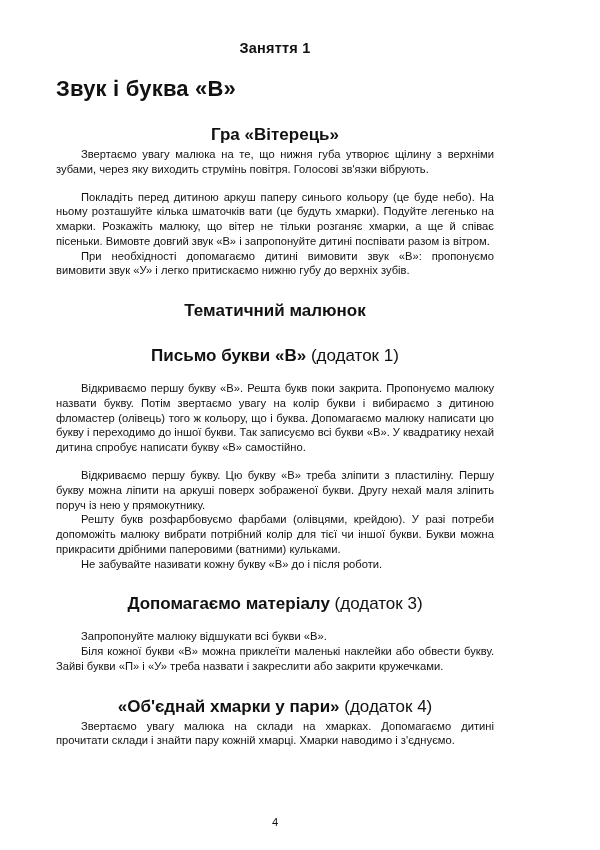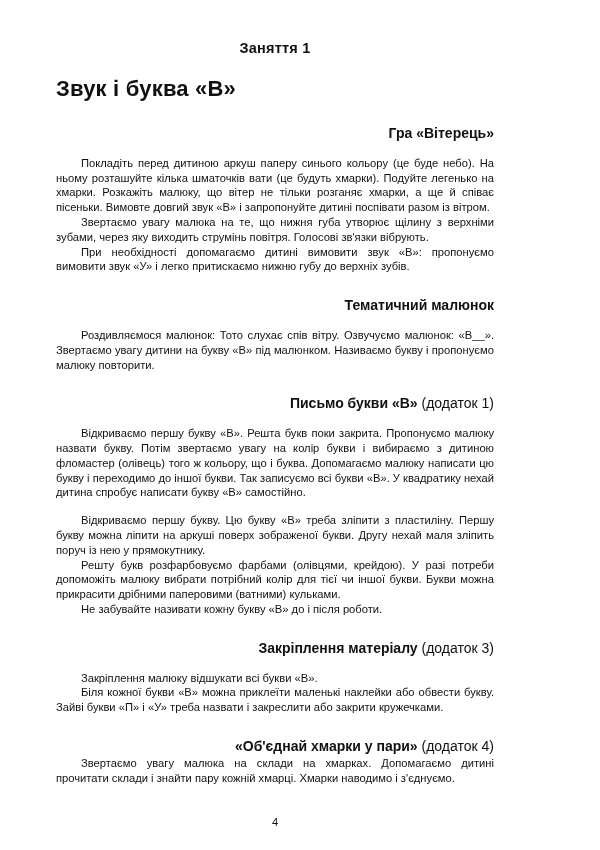--- a/index.html
+++ b/index.html
@@ -34,22 +34,22 @@
     font-weight: bold;
     font-size: 22px;
     letter-spacing: 0.2px;
     margin: 0;
     padding-top: 20px;
   }
   .section {
     margin-top: 0;
   }
   .section-heading {
-    text-align: right;
-    font-size: 14px;
+    text-align: center;
+    font-size: 17px;
     margin: 0;
     padding-top: 22px;
     line-height: 1.35;
   }
   .section-heading .h-main {
     font-weight: bold;
   }
   .section-heading .h-ref {
     font-weight: normal;
   }
@@ -79,40 +79,39 @@
 
 <div class="page">
 
   <div class="lesson-number">Заняття 1</div>
 
   <h1 class="lesson-title">Звук і буква «В»</h1>
 
   <div id="sections-root">
       <div class="section">
         <div class="section-heading"><span class="h-main">Гра «Вітерець»</span><span class="h-ref"></span></div>
+        <p class="para">Звертаємо увагу малюка на те, що нижня губа утворює щілину з верхніми зубами, через яку виходить струмінь повітря. Голосові зв'язки вібрують.</p>
         <p class="para first">Покладіть перед дитиною аркуш паперу синього кольору (це буде небо). На ньому розташуйте кілька шматочків вати (це будуть хмарки). Подуйте легенько на хмарки. Розкажіть малюку, що вітер не тільки розганяє хмарки, а ще й співає пісеньки. Вимовте довгий звук «В» і запропонуйте дитині поспівати разом із вітром.</p>
-        <p class="para">Звертаємо увагу малюка на те, що нижня губа утворює щілину з верхніми зубами, через яку виходить струмінь повітря. Голосові зв'язки вібрують.</p>
         <p class="para">При необхідності допомагаємо дитині вимовити звук «В»: пропонуємо вимовити звук «У» і легко притискаємо нижню губу до верхніх зубів.</p>
       </div>
       <div class="section">
         <div class="section-heading"><span class="h-main">Тематичний малюнок</span><span class="h-ref"></span></div>
-        <p class="para first">Роздивляємося малюнок: Тото слухає спів вітру. Озвучуємо малюнок: «В__». Звертаємо увагу дитини на букву «В» під малюнком. Називаємо букву і пропонуємо малюку повторити.</p>
       </div>
       <div class="section">
         <div class="section-heading"><span class="h-main">Письмо букви «В»</span><span class="h-ref"> (додаток 1)</span></div>
         <p class="para first">Відкриваємо першу букву «В». Решта букв поки закрита. Пропонуємо малюку назвати букву. Потім звертаємо увагу на колір букви і вибираємо з дитиною фломастер (олівець) того ж кольору, що і буква. Допомагаємо малюку написати цю букву і переходимо до іншої букви. Так записуємо всі букви «В». У квадратику нехай дитина спробує написати букву «В» самостійно.</p>
       </div>
       <div class="section">
         <p class="para first">Відкриваємо першу букву. Цю букву «В» треба зліпити з пластиліну. Першу букву можна ліпити  на аркуші поверх зображеної букви. Другу нехай маля зліпить поруч із нею у прямокутнику.</p>
         <p class="para">Решту букв розфарбовуємо фарбами (олівцями, крейдою). У разі потреби допоможіть малюку вибрати потрібний колір для тієї чи іншої букви. Букви можна прикрасити дрібними паперовими (ватними) кульками.</p>
         <p class="para">Не забувайте називати кожну букву «В» до і після роботи.</p>
       </div>
       <div class="section">
-        <div class="section-heading"><span class="h-main">Закріплення матеріалу</span><span class="h-ref"> (додаток 3)</span></div>
-        <p class="para first">Закріплення малюку відшукати всі букви «В».</p>
+        <div class="section-heading"><span class="h-main">Допомагаємо матеріалу</span><span class="h-ref"> (додаток 3)</span></div>
+        <p class="para first">Запропонуйте малюку відшукати всі букви «В».</p>
         <p class="para">Біля кожної букви «В» можна приклеїти маленькі наклейки або обвести букву. Зайві букви «П» і «У» треба назвати і закреслити або закрити кружечками.</p>
       </div>
       <div class="section">
         <div class="section-heading"><span class="h-main">«Об'єднай хмарки у пари»</span><span class="h-ref"> (додаток 4)</span></div>
         <p class="para">Звертаємо увагу малюка на склади на хмарках. Допомагаємо дитині прочитати склади і знайти пару кожній хмарці. Хмарки наводимо і з'єднуємо.</p>
       </div>
     </div>
 
   <div class="page-number">4</div>
 

